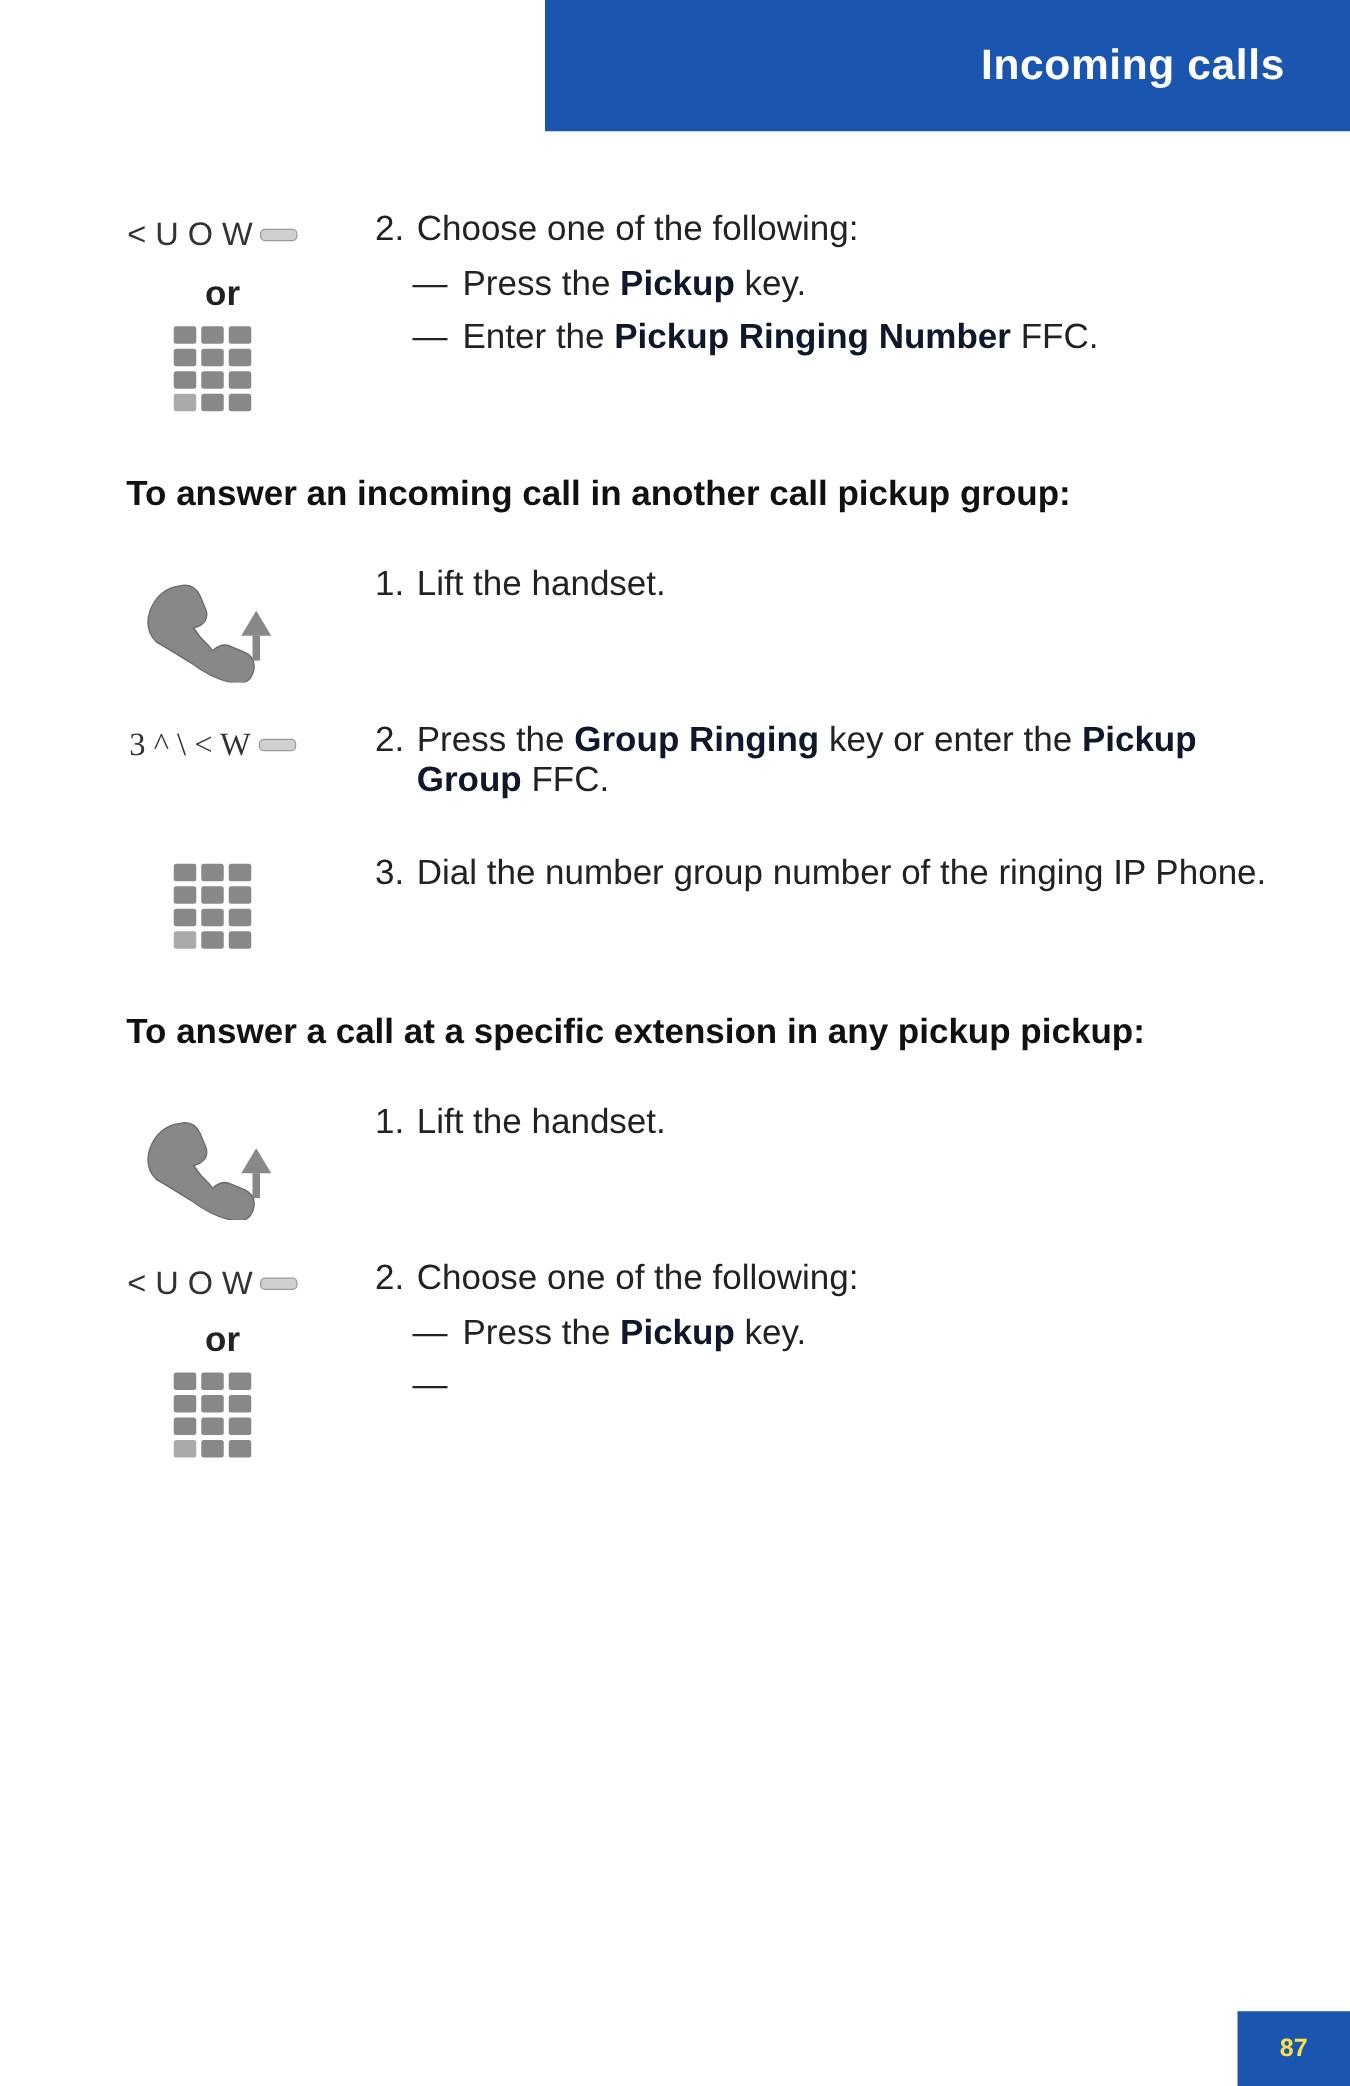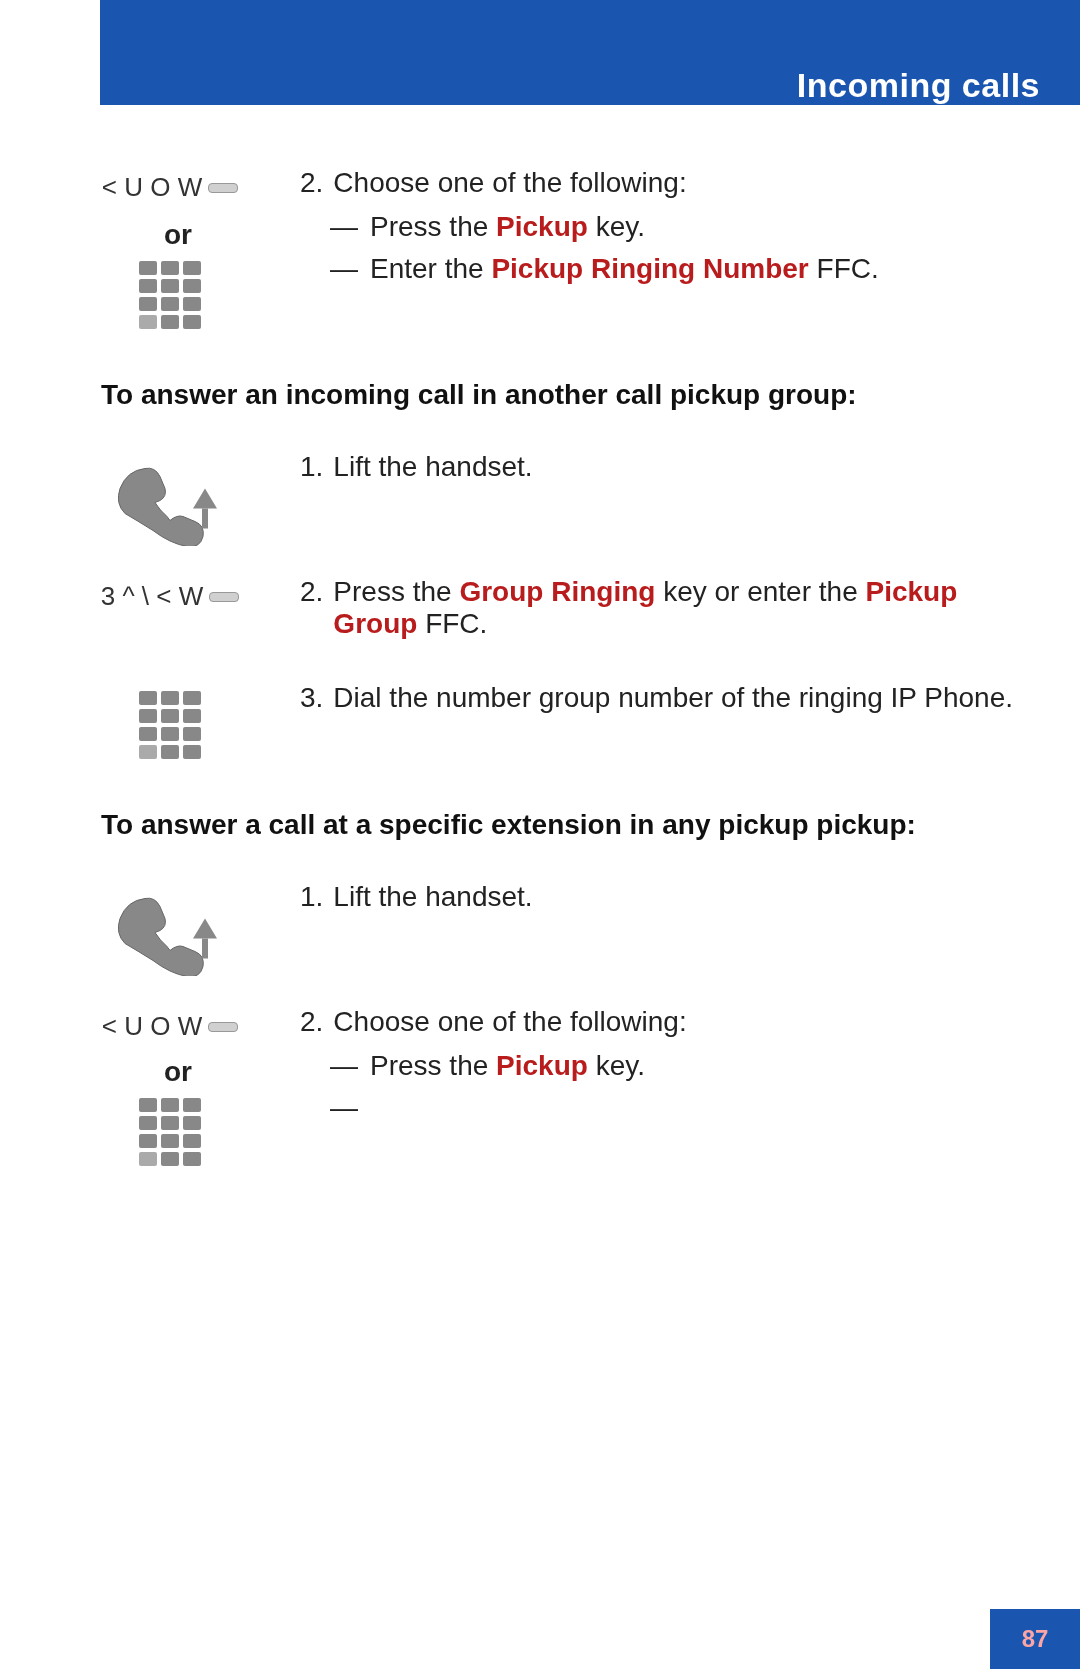--- a/index.html
+++ b/index.html
@@ -12,27 +12,27 @@
       color: #222;
       position: relative;
       overflow: hidden;
     }
 
     
     .header-bar {
       position: absolute;
       top: 0;
       right: 0;
-      width: 980px;
+      width: 644px;
       height: 105px;
       background: #1a56b0;
       display: flex;
-      align-items: flex-end;
+      align-items: center;
       justify-content: flex-end;
-      padding-right: 40px;
+      padding-right: 52px;
     }
     .header-title {
       color: #ffffff;
       font-size: 34px;
       font-weight: bold;
       letter-spacing: 0.5px;
     }
 
     
     .content {
@@ -97,21 +97,21 @@
       font-size: 28px;
     }
     .dash {
       margin-right: 12px;
       font-size: 28px;
       color: #222;
       flex-shrink: 0;
     }
 
     .highlight-blue {
-      color: #b91c1c;
+      color: #0f172a;
       font-weight: bold;
       text-align: right;
     }
 
     .or-label {
       font-weight: bold;
       font-size: 28px;
       color: #222;
       margin: 6px 0 6px 16px;
     }
@@ -161,22 +161,22 @@
     .page-number-box {
       position: absolute;
       bottom: 0;
       right: 0;
       width: 90px;
       height: 60px;
       background: #1a56b0;
       display: flex;
       align-items: center;
       justify-content: center;
-      color: #fca5a5;
-      font-size: 24px;
+      color: #fde047;
+      font-size: 20px;
       font-weight: bold;
     }
   </style>
 </head>
 <body>
 
 <div class="header-bar">
   <span class="header-title">Incoming calls</span>
 </div>
 
@@ -241,21 +241,21 @@
       <div class="step-row">
         <span class="step-number">1.</span>
         <span>Lift the handset.</span>
       </div>
     </div>
   </div>
 
   <div class="instruction-block">
     <div class="icon-col">
       <div style="display:flex;align-items:center;">
-        <span style="font-size:26px;color:#333;">3 ^ \ &lt; W</span>
+        <span style="font-size:26px;color:#333;font-family:Liberation Serif, serif;">3 ^ \ &lt; W</span>
         <span class="softkey-btn"></span>
       </div>
     </div>
     <div class="text-col">
       <div class="step-row">
         <span class="step-number">2.</span>
         <span>Press the <span class="highlight-blue">Group Ringing</span> key or enter the <span class="highlight-blue">Pickup Group</span> FFC.</span>
       </div>
     </div>
   </div>

